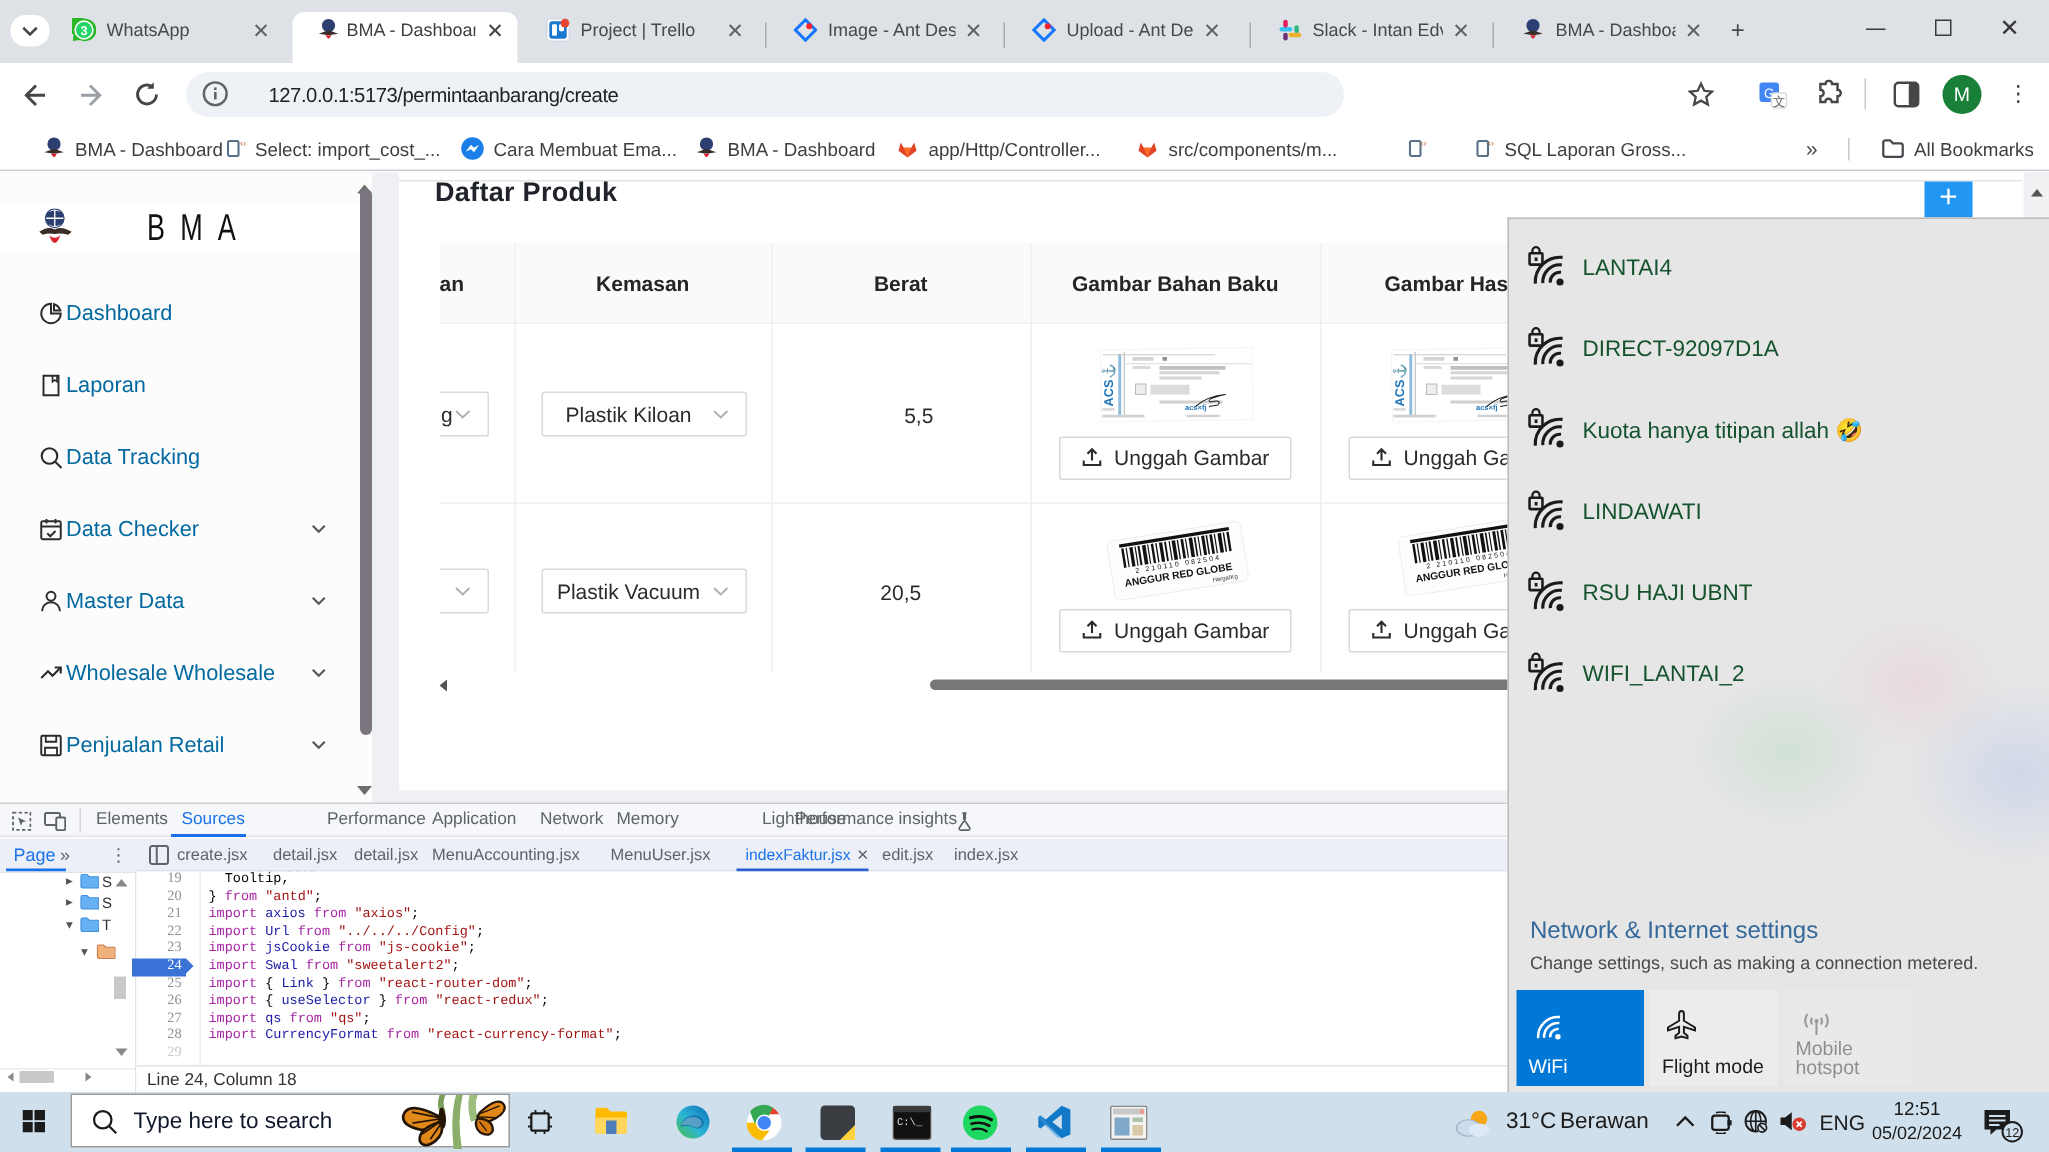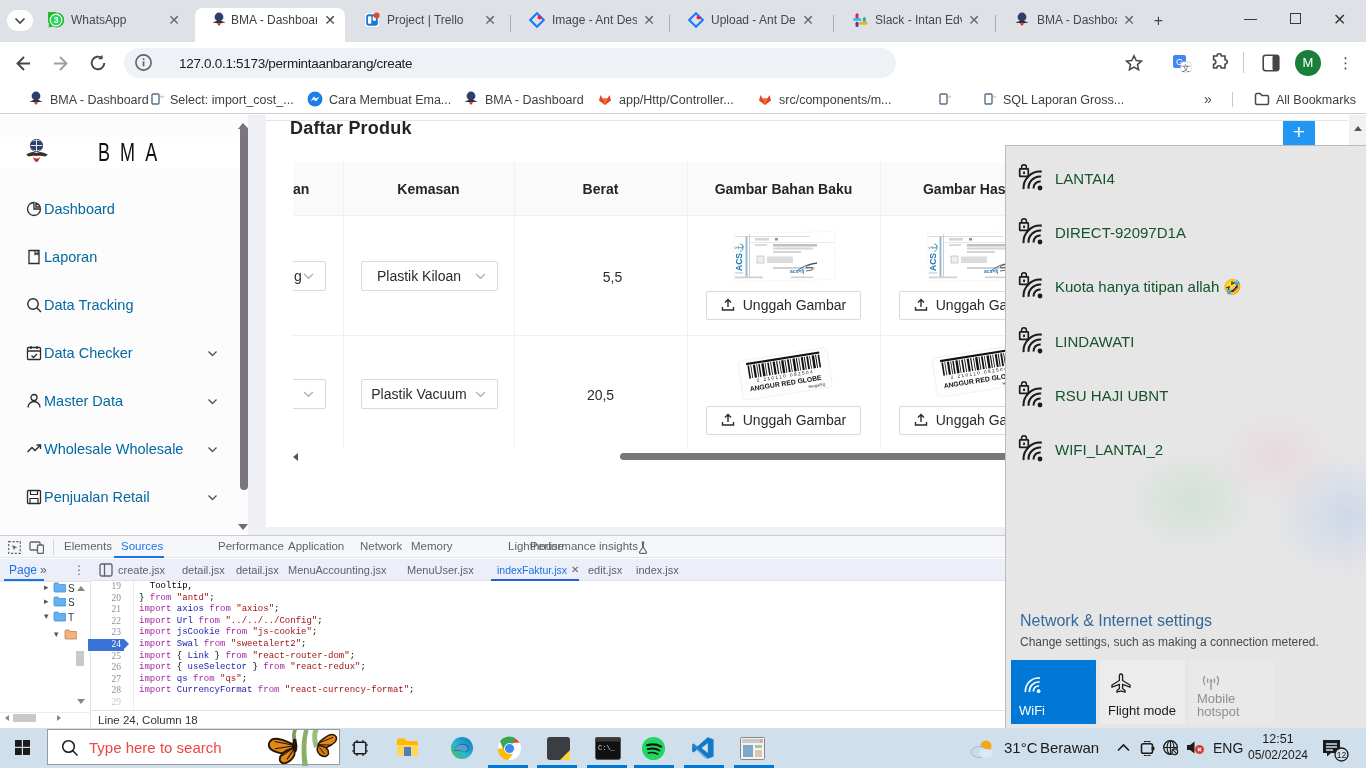--- a/index.html
+++ b/index.html
@@ -702,21 +702,21 @@
           <rect x="8" y="0" width="7" height="6.8"></rect>
           <rect x="0" y="8" width="6.8" height="7"></rect>
           <rect x="8" y="8" width="7" height="7"></rect>
         </g>
       </svg>
     <div id="searchbox">
       <svg style="position:absolute;left:13px;top:9px;" width="18" height="18" viewBox="0 0 18 18">
           <circle cx="7.5" cy="7.5" r="5.8" fill="none" stroke="#1b1b1b" stroke-width="1.5"></circle>
           <path d="M11.8 11.8 L16.5 16.5" stroke="#1b1b1b" stroke-width="1.5"></path>
         </svg>
-      <div style="position:absolute;left:41px;top:9px;font-size:15px;color:#ef4444;">Type here to search</div>
+      <div style="position:absolute;left:41px;top:9px;font-size:15px;color:#0f172a;">Type here to search</div>
       <svg style="position:absolute;left:215px;top:0;" width="75" height="36" viewBox="0 0 75 36">
         <path d="M41 0 Q37 14 39.5 36 L45 36 Q41.5 16 45.5 0 Z" fill="#8aaf6a"></path>
         <path d="M50 0 Q48 8 51 18 L56 16 Q52.5 7 55.5 0 Z" fill="#9bbd7d"></path>
         <path d="M30 0 Q28 6 30 12 L34 11 Q31.5 5 34 0 Z" fill="#7a9f5a"></path>
         <g transform="rotate(-18 30 16)">
           <path d="M30 14 Q14 -2 8 6 Q4 12 16 19 Q24 22 30 17 Z" fill="#e08818" stroke="#241507" stroke-width="1.8"></path>
           <path d="M29 18 Q14 18 13 26 Q14 32 23 29 Q30 26 30 20 Z" fill="#e08818" stroke="#241507" stroke-width="1.8"></path>
           <path d="M30 15 L14 6 M30 16 L12 13 M29 18 L16 22 M29 20 L20 27" stroke="#241507" stroke-width="1.1"></path>
           <ellipse cx="32" cy="16" rx="2.4" ry="7" fill="#241507" transform="rotate(14 32 16)"></ellipse>
         </g>

